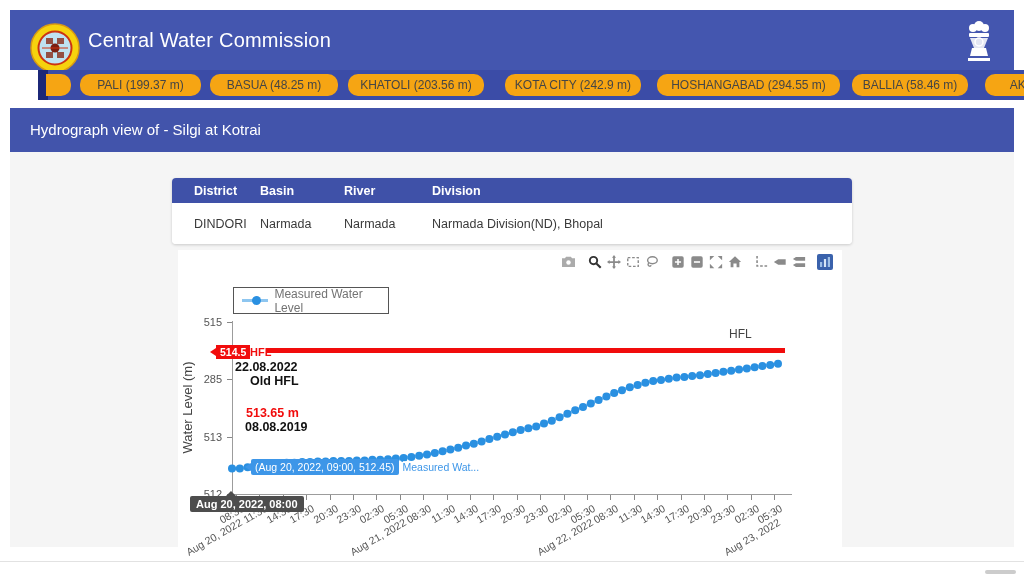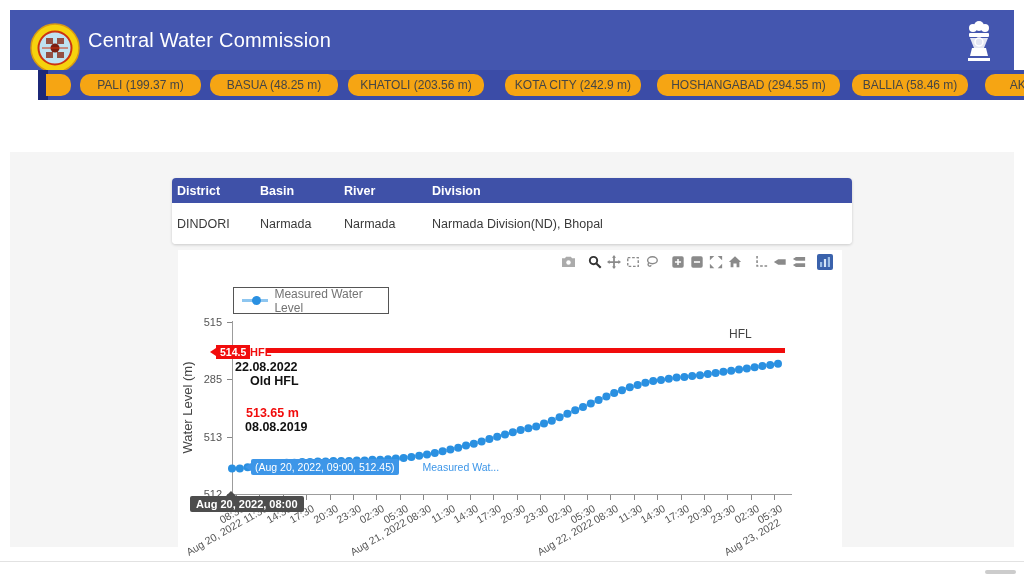--- a/index.html
+++ b/index.html
@@ -24,21 +24,21 @@
   #subheader-bar { left:10px; top:108px; width:1004px; height:44px; background:#4254ab; }
   #subheader-title { left:20px; top:0; height:44px; line-height:44px; color:#ffffff; font-size:15px; font-weight:500; }
 
   
   #content { left:10px; top:152px; width:1004px; height:395px; background:#f5f5f5; }
 
   #station-card { left:162px; top:26px; width:680px; height:66px; background:#ffffff; border-radius:4px;
     box-shadow:0 1px 3px rgba(0,0,0,.18); overflow:hidden; }
   #station-head { display:flex; background:#3f51a8; height:25px; align-items:center; }
   #station-row  { display:flex; height:41px; align-items:center; background:#fff; }
-  .col-district { width:88px; padding-left:5px; }
+  .col-district { width:88px; padding-left:22px; }
   .col-basin    { width:84px; }
   .col-river    { width:88px; }
   .col-division { flex:1; }
   #station-head span { color:#ffffff; font-size:12.5px; font-weight:bold; }
   #station-row  span { color:#3a3a3a; font-size:12.5px; }
 
   
   #chart { left:168px; top:98px; width:664px; height:297px; background:#ffffff; }
   #modebar { position:absolute; top:3px; right:8px; display:flex; align-items:center; }
   .mb-btn { width:19px; height:17px; display:flex; align-items:center; justify-content:center; cursor:pointer; }
@@ -70,21 +70,21 @@
   #hfl-axis-label::before { content:""; position:absolute; left:-6px; top:3px;
     border-top:4px solid transparent; border-bottom:4px solid transparent; border-right:6px solid #f10c0c; }
   #hfl-line-label { position:absolute; left:72px; top:96px; color:#f10c0c; font-size:11px; font-weight:bold; }
   #hfl-date { position:absolute; left:57px; top:110px; font-size:12.5px; font-weight:bold; color:#111; }
   #oldhfl-title { position:absolute; left:72px; top:124px; font-size:12.5px; font-weight:bold; color:#111; }
   #oldhfl-value { position:absolute; left:68px; top:156px; font-size:12.5px; font-weight:bold; color:#f10c0c; }
   #oldhfl-date  { position:absolute; left:67px; top:170px; font-size:12.5px; font-weight:bold; color:#111; }
   #hfl-right-label { position:absolute; left:551px; top:77px; font-size:12px; color:#444; }
   #latest-block { position:absolute; left:599px; top:115px; font-size:12.5px; font-weight:bold; color:#111; line-height:16px; }
 
-  #hover-tip { position:absolute; left:73px; top:208px; height:17px; display:flex; align-items:center;gap:20px; }
+  #hover-tip { position:absolute; left:73px; top:208px; height:17px; display:flex; align-items:center; }
   #hover-tip-box { background:#3d96e8; color:#fff; font-size:10.5px; padding:2px 4px; border-radius:2px; position:relative; }
   #hover-tip-box::before { content:""; position:absolute; left:-6px; top:4px;
     border-top:4px solid transparent; border-bottom:4px solid transparent; border-right:6px solid #3d96e8; }
   #hover-tip-trace { color:#3d96e8; font-size:10.5px; margin-left:4px; background:rgba(255,255,255,.85); }
 
   #axis-tip { position:absolute; left:12px; top:246px; background:#4d4d4d; color:#fff; font-size:11px;
     font-weight:bold; padding:2px 6px; border-radius:2px; }
   #axis-tip::before { content:""; position:absolute; top:-5px; left:36px;
     border-left:5px solid transparent; border-right:5px solid transparent; border-bottom:5px solid #4d4d4d; }
 
@@ -129,20 +129,23 @@
     <div class="pill" style="left:42px;  width:121px;">PALI (199.37 m)</div>
     <div class="pill" style="left:172px; width:128px;">BASUA (48.25 m)</div>
     <div class="pill" style="left:310px; width:136px;">KHATOLI (203.56 m)</div>
     <div class="pill" style="left:467px; width:136px;">KOTA CITY (242.9 m)</div>
     <div class="pill" style="left:619px; width:183px;">HOSHANGABAD (294.55 m)</div>
     <div class="pill" style="left:814px; width:116px;">BALLIA (58.46 m)</div>
     <div class="pill" style="left:947px; width:46px; border-radius:10px 0 0 10px; text-align:right; padding-right:2px;">AKI</div>
     <div class="ticker-nav" style="right:0; width:11px;"></div>
   </div>
 
+  <div class="abs" id="subheader-bar">
+    <div class="abs" id="subheader-title">Hydrograph view of - Silgi at Kotrai</div>
+  </div>
 
   <div class="abs" id="content">
 
     <div class="abs" id="station-card">
       <div id="station-head">
         <span class="col-district">District</span>
         <span class="col-basin">Basin</span>
         <span class="col-river">River</span>
         <span class="col-division">Division</span>
       </div>

